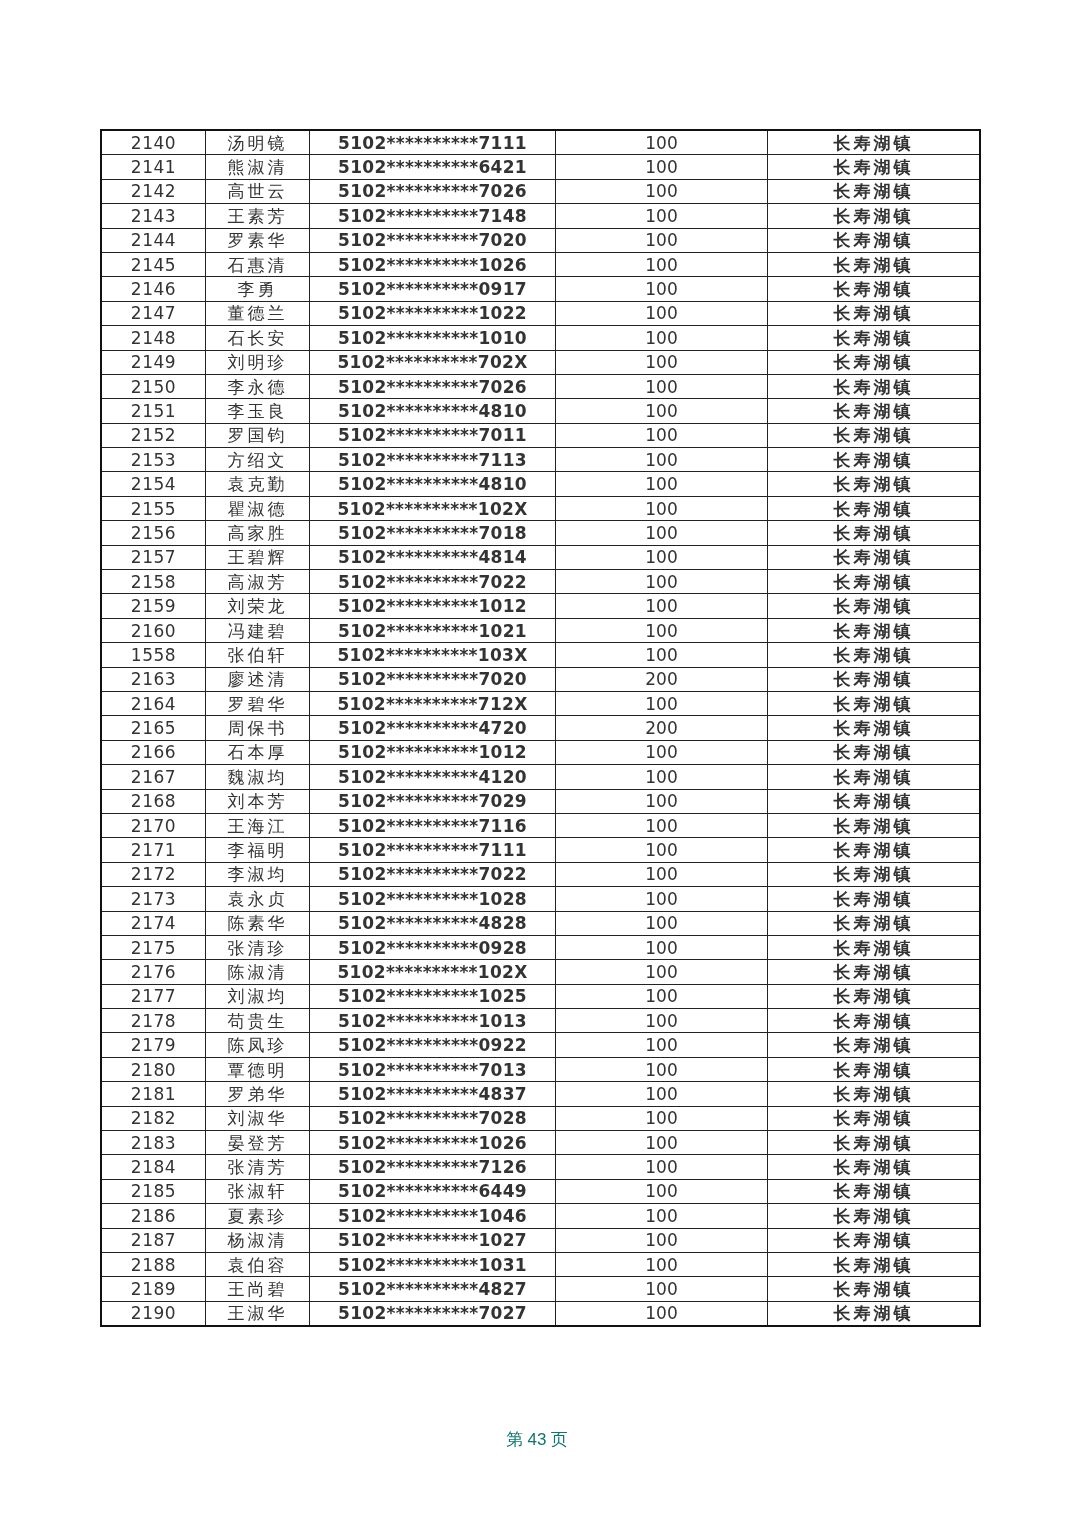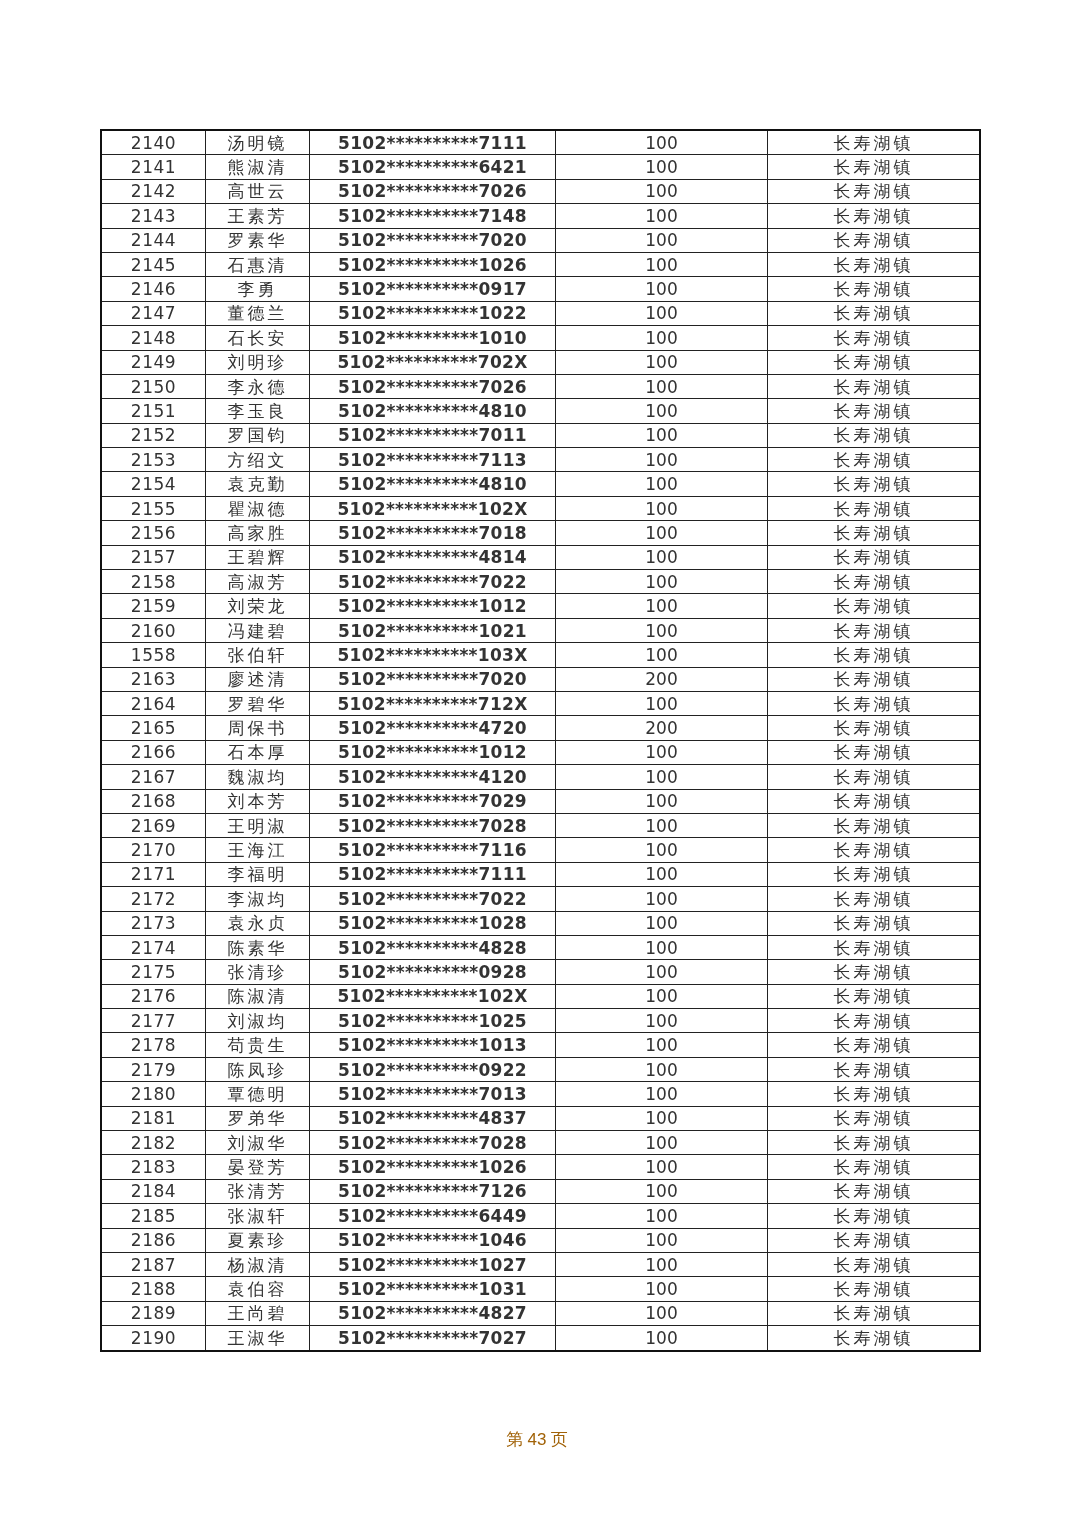--- a/index.html
+++ b/index.html
@@ -14,24 +14,24 @@
       border: 1.3px solid #222;
       height: 23.4px; padding: 0;
       text-align: center; vertical-align: middle;
       font-size: 17px; line-height: 20px; white-space: nowrap; overflow: hidden;
       color: #333;
     }
     #roster td.c-no { width: 103px; letter-spacing: 0.5px; }
     #roster td.c-name { width: 103px; letter-spacing: 3px; }
     #roster td.c-id { width: 245px; letter-spacing: 0.3px; font-weight: bold; }
     #roster td.c-amt { width: 211px; }
-    #roster td.c-town { width: 211px; letter-spacing: 3px; }
+    #roster td.c-town { width: 211px; letter-spacing: 3px; font-weight: bold; }
     .page-footer {
       position: absolute; left: 0; width: 1074px; top: 1428px;
-      text-align: center; font-size: 17px; color: #a16207;
+      text-align: center; font-size: 17px; color: #0f766e;
       font-family: "Liberation Serif", "DejaVu Serif", serif;
     }
     .page-footer b { font-family: "Liberation Sans", sans-serif; font-weight: normal; }
   </style>
 </head>
 <body>
 
 <table id="roster">
   <tbody id="roster-body">
       <tr>
@@ -220,27 +220,20 @@
         <td class="c-no">2167</td>
         <td class="c-name">魏淑均</td>
         <td class="c-id">5102**********4120</td>
         <td class="c-amt">100</td>
         <td class="c-town">长寿湖镇</td>
       </tr>
       <tr>
         <td class="c-no">2168</td>
         <td class="c-name">刘本芳</td>
         <td class="c-id">5102**********7029</td>
-        <td class="c-amt">100</td>
-        <td class="c-town">长寿湖镇</td>
-      </tr>
-      <tr>
-        <td class="c-no">2169</td>
-        <td class="c-name">王明淑</td>
-        <td class="c-id">5102**********7028</td>
         <td class="c-amt">100</td>
         <td class="c-town">长寿湖镇</td>
       </tr>
       <tr>
         <td class="c-no">2170</td>
         <td class="c-name">王海江</td>
         <td class="c-id">5102**********7116</td>
         <td class="c-amt">100</td>
         <td class="c-town">长寿湖镇</td>
       </tr>

